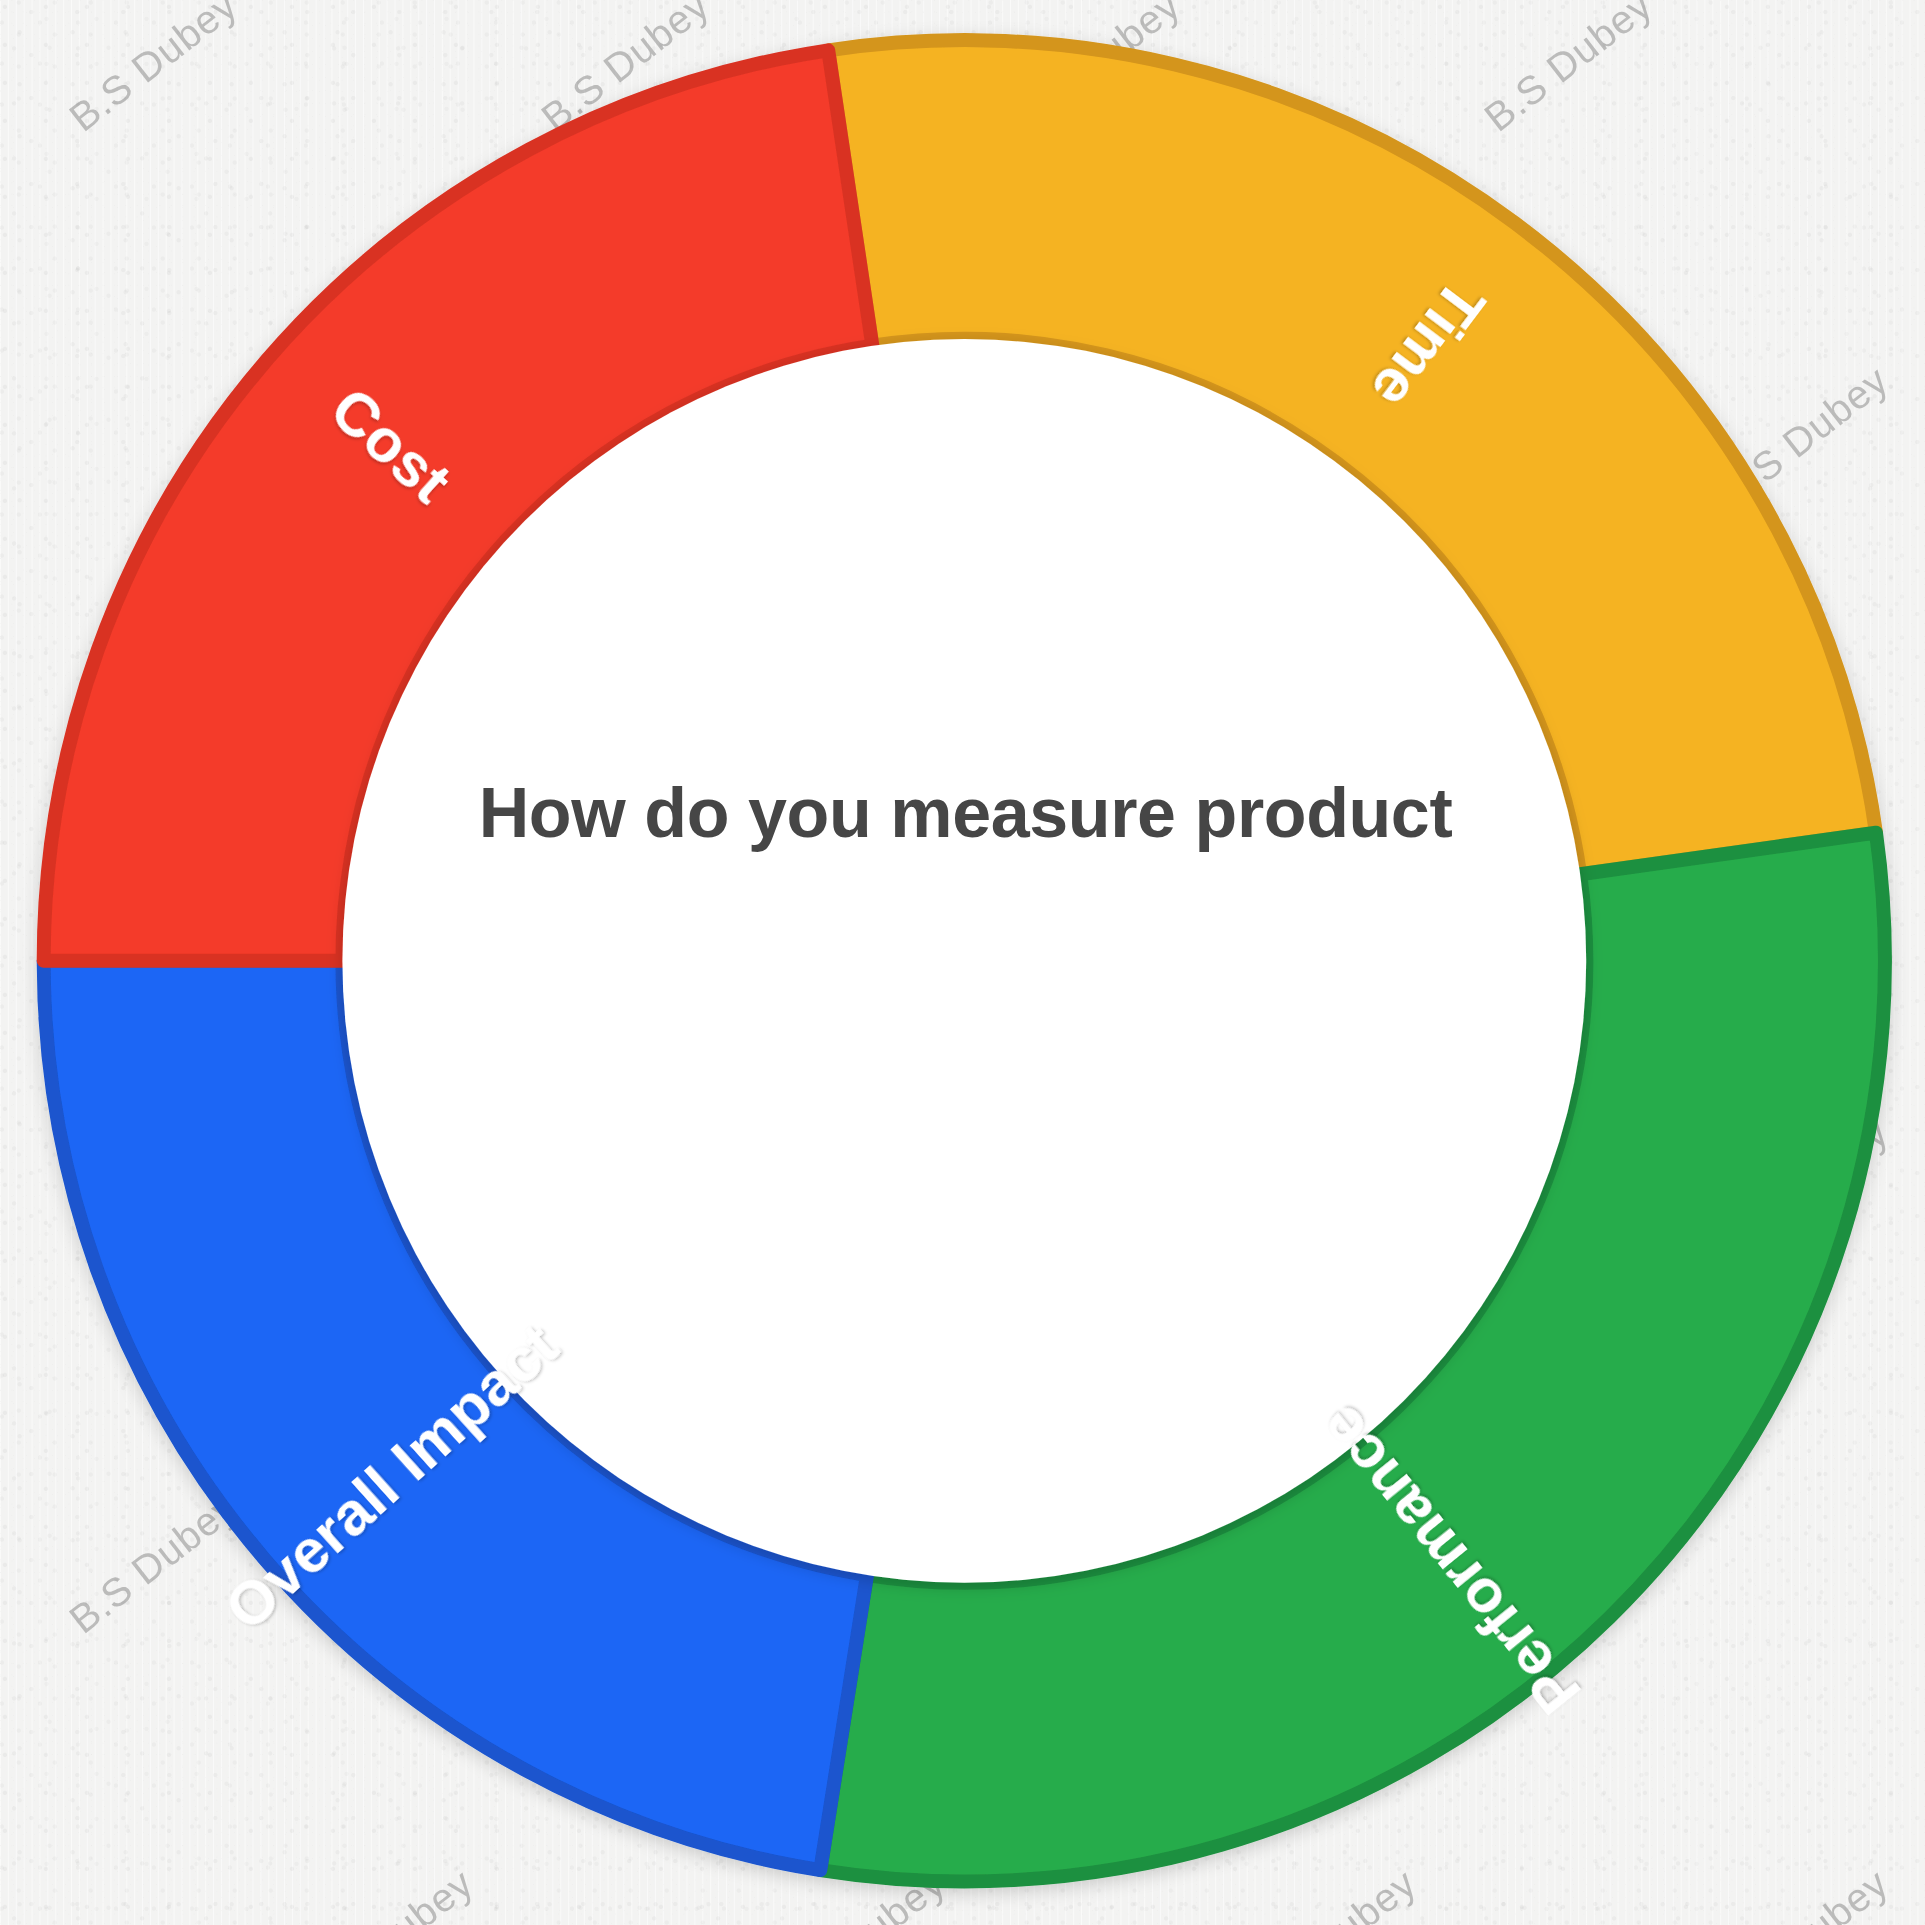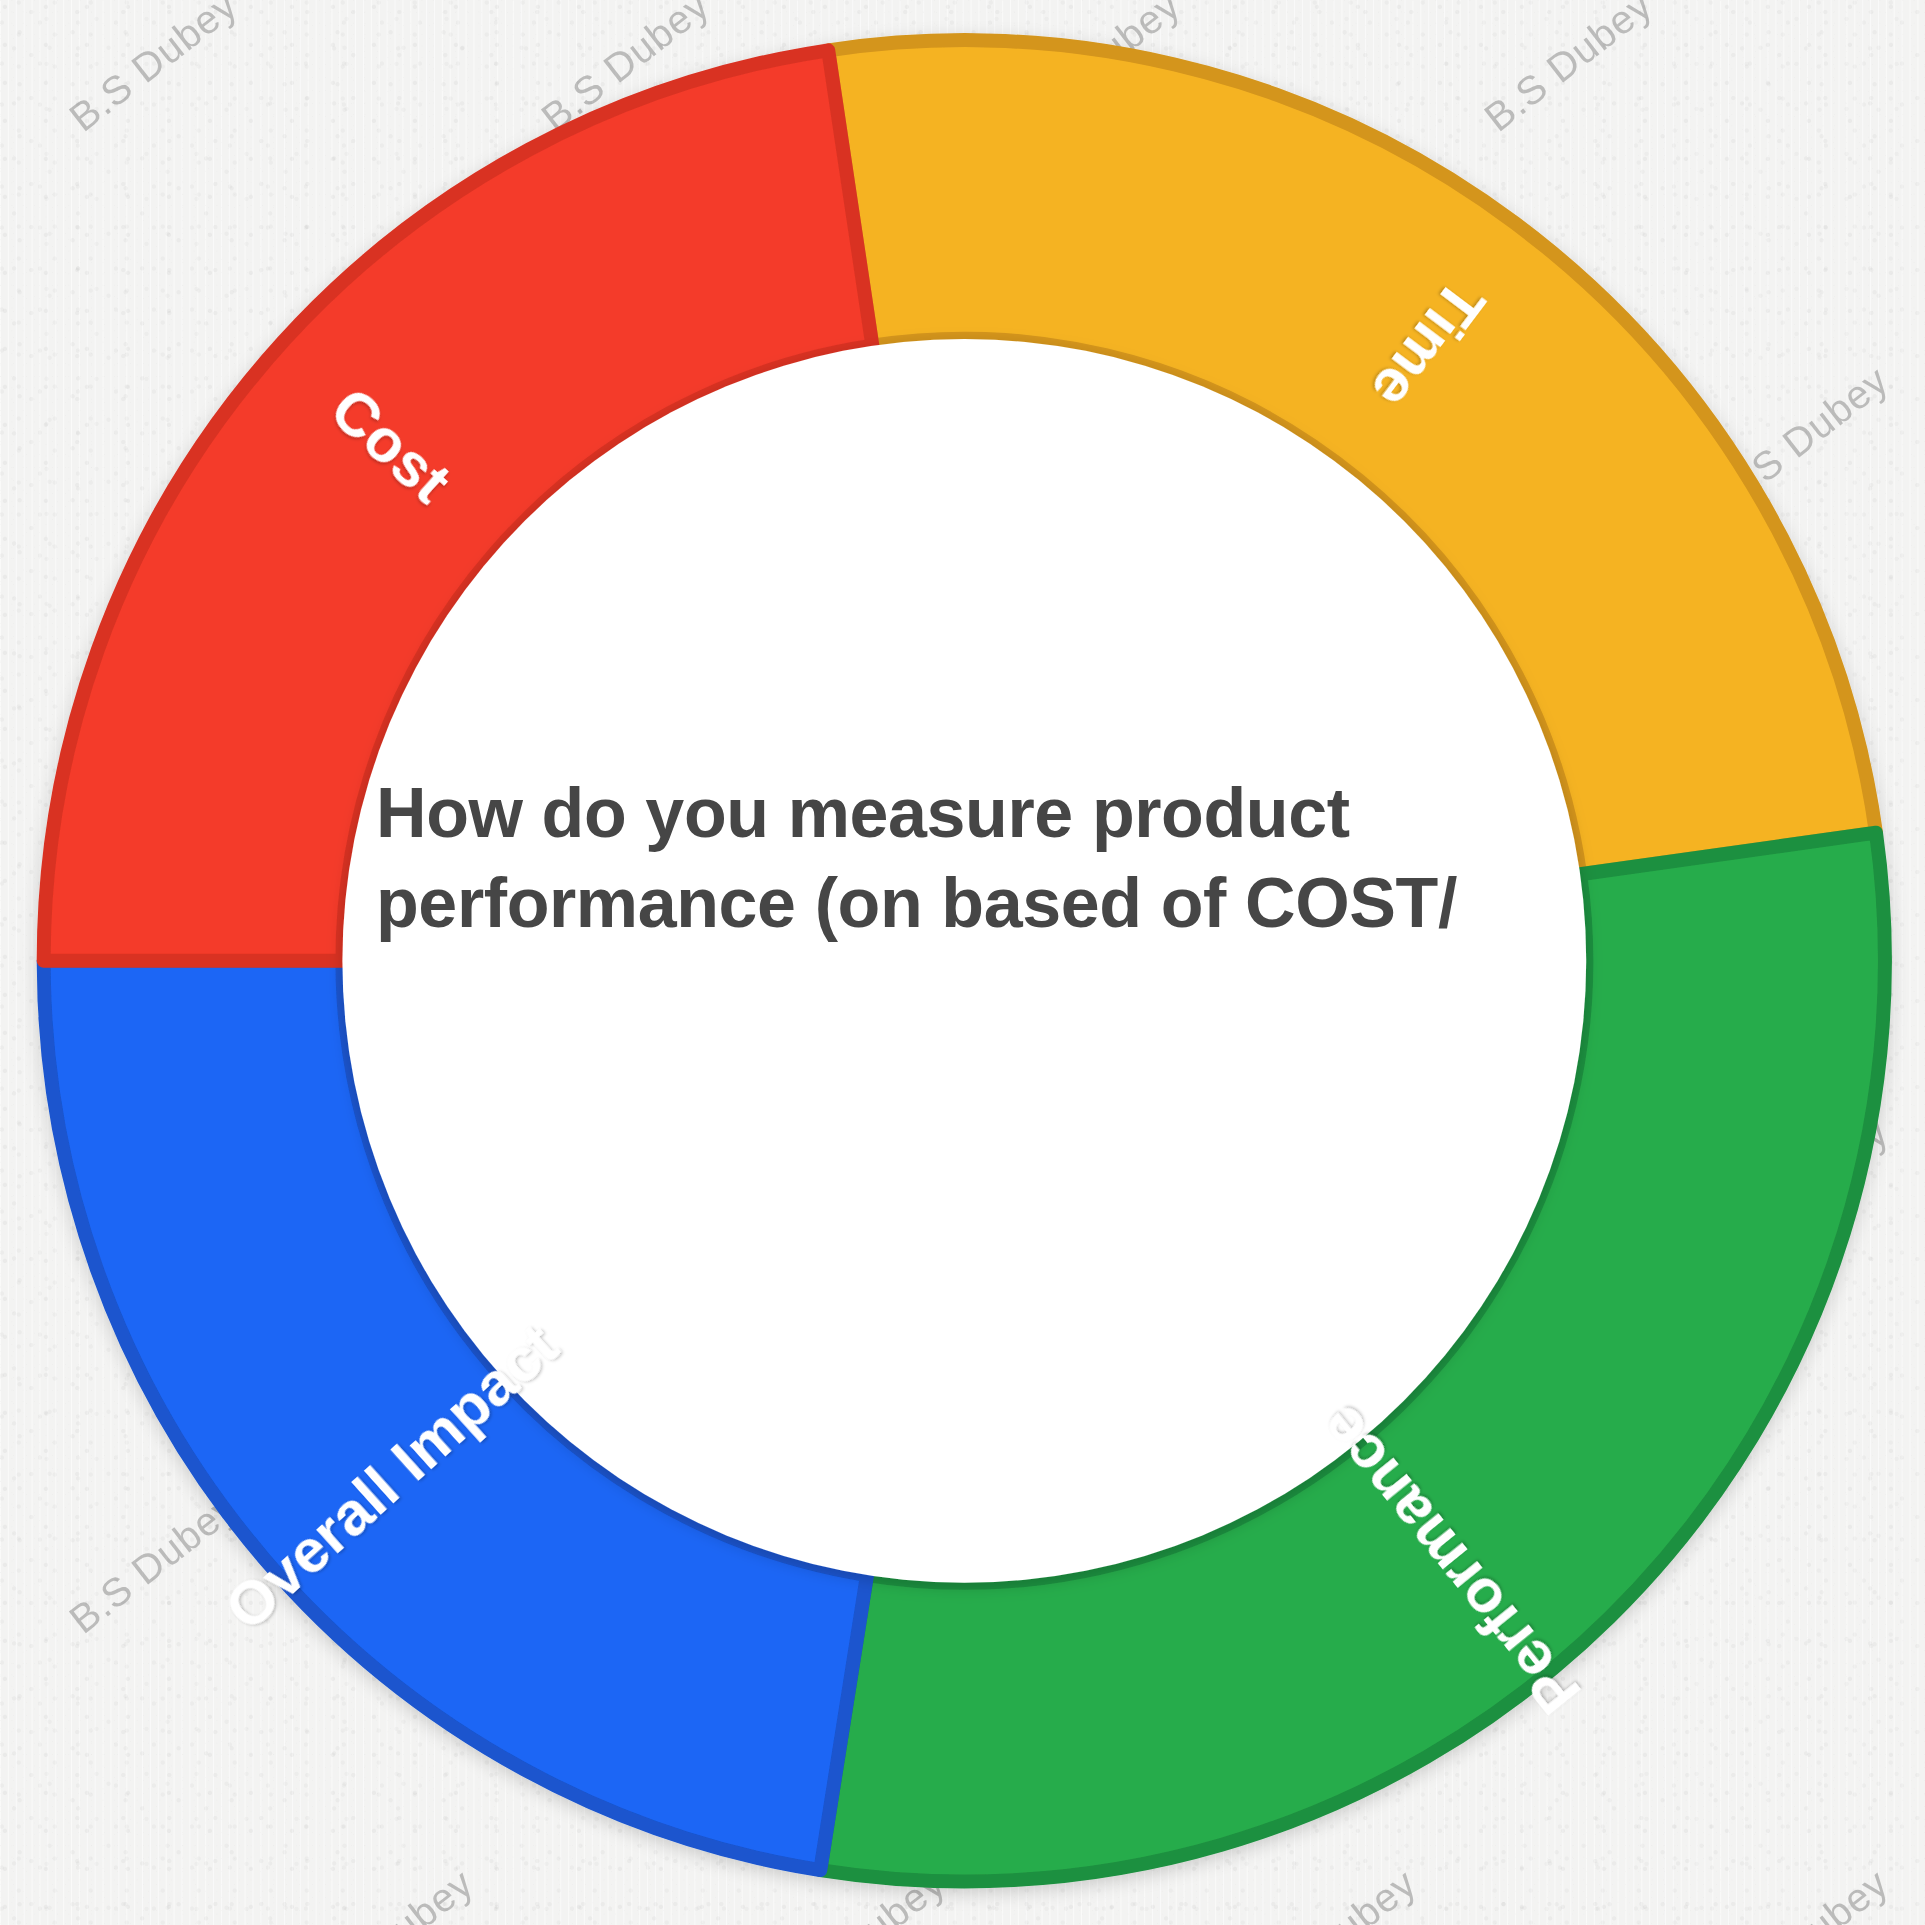--- a/index.html
+++ b/index.html
@@ -69,20 +69,21 @@
     z-index: 2;
   }
 
   
   #center-text {
     position: absolute;
     z-index: 3;
     left: 376px;
     top: 769px;
     width: 1179px;
+    text-align: center;
     font-family: "Liberation Sans", sans-serif;
     font-size: 70px;
     font-weight: 700;
     line-height: 1.28;
     color: #464646;
     letter-spacing: -0.4px;
   }
 
   .seg-label {
     font-family: "Liberation Sans", sans-serif;
@@ -152,15 +153,15 @@
   <g id="labels-group">
       <text x="1635.4026654432587" y="394.8048446282404" class="seg-label" text-anchor="middle" dominant-baseline="central" fill="#ffffff" filter="url(#textShadow)" transform="rotate(127 1635.4026654432587 394.8048446282404)">Time</text>
       <text x="1659.6899052970066" y="1786.2198839665052" class="seg-label" text-anchor="middle" dominant-baseline="central" fill="#ffffff" filter="url(#textShadow)" transform="rotate(231 1659.6899052970066 1786.2198839665052)">Performance</text>
       <text x="447.8031191034611" y="1690.842325414872" class="seg-label" text-anchor="middle" dominant-baseline="central" fill="#ffffff" filter="url(#textShadow)" transform="rotate(318 447.8031191034611 1690.842325414872)">Overall Impact</text>
       <text x="447.80311910346086" y="509.1576745851281" class="seg-label" text-anchor="middle" dominant-baseline="central" fill="#ffffff" filter="url(#textShadow)" transform="rotate(42 447.80311910346086 509.1576745851281)">Cost</text>
     </g>
 </svg>
 
 <div id="center-text">
   <span>How do you measure product</span><br>
-  <span>performance (on based of COST/</span><br>
+  <br>
 </div>
 
 
 </body></html>

